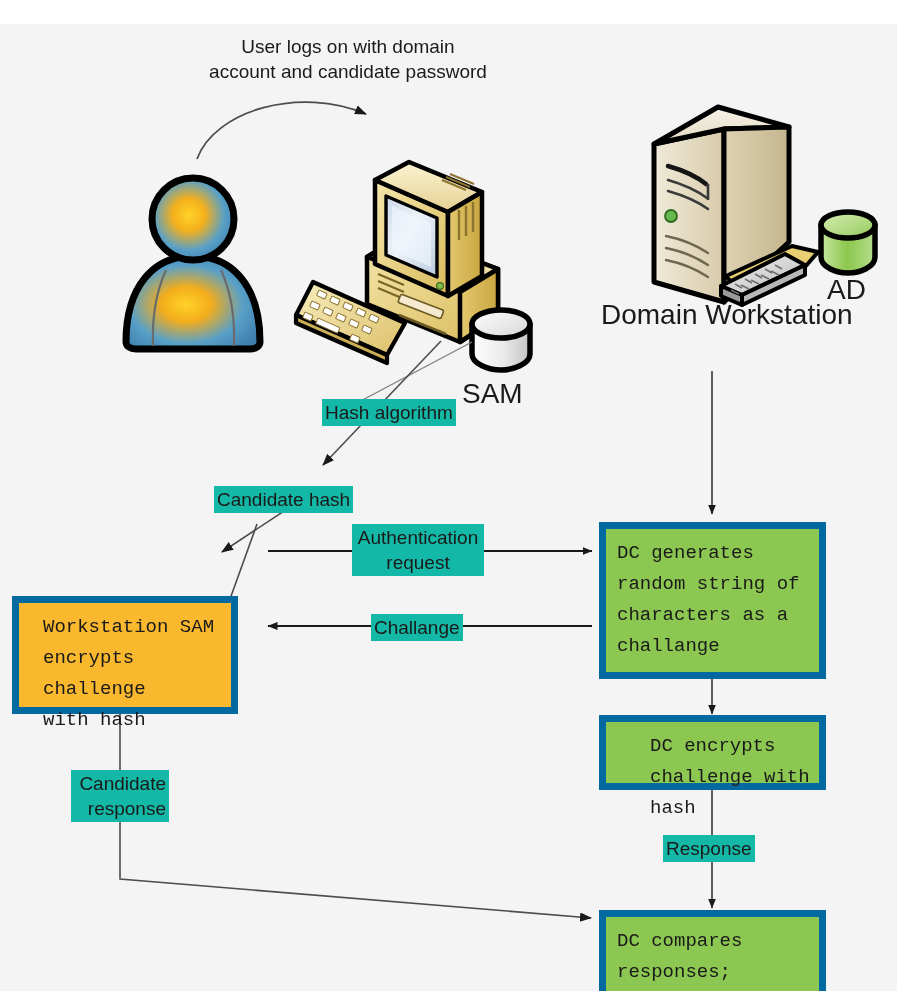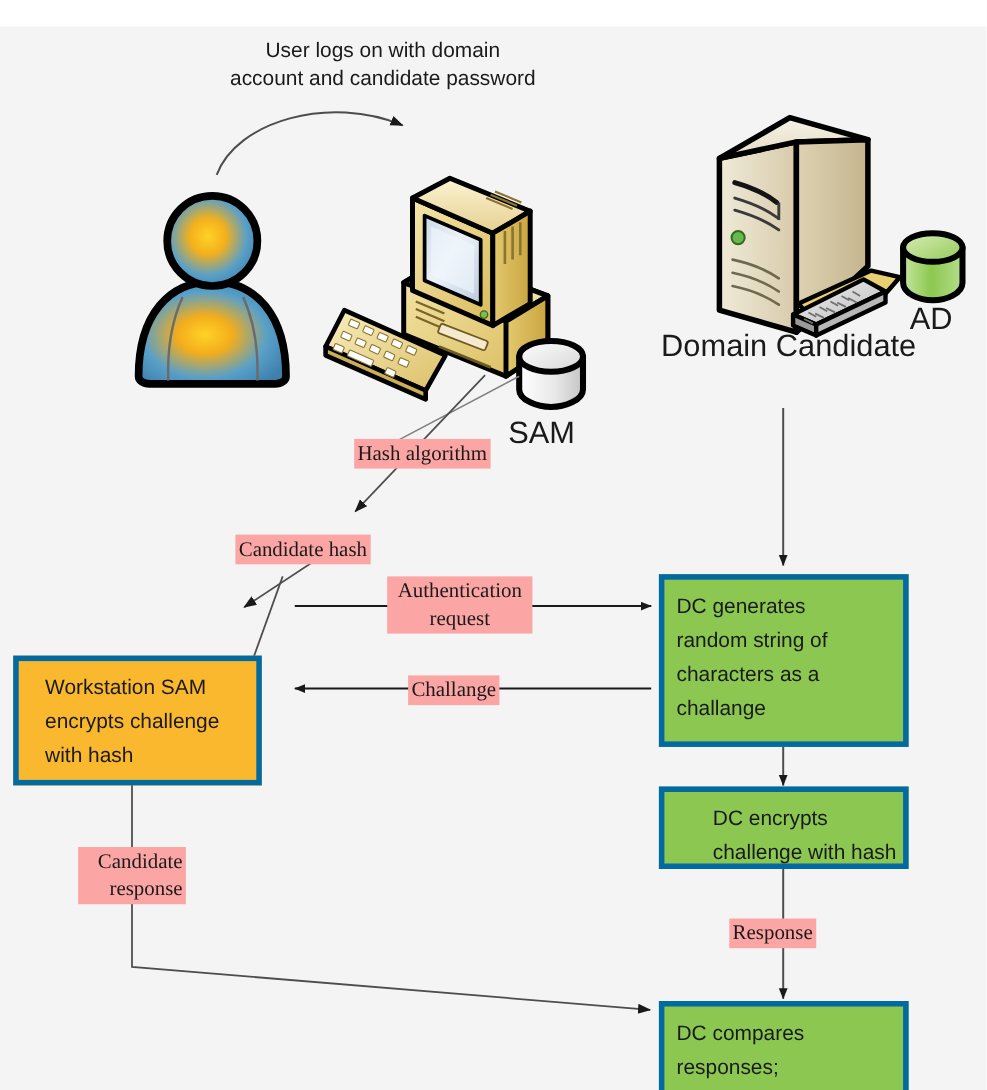--- a/index.html
+++ b/index.html
@@ -36,34 +36,34 @@
   }
   .node-label {
     position: absolute;
     font-family: "Liberation Sans", sans-serif;
     font-size: 28px;
     color: #1a1a1a;
     white-space: nowrap;
   }
   .edge-label {
     position: absolute;
-    font-family: Liberation Serif, serif;
+    font-family: Liberation Sans, sans-serif;
     font-size: 19px;
     color: #1a1a1a;
-    background: #fca5a5;
+    background: #14b8a6;
     line-height: 25px;
     text-align: center;
     padding: 1px 3px;
     white-space: pre-line;
   }
   .proc-box {
     position: absolute;
     box-sizing: border-box;
-    border: 5px solid #0369a1;
-    font-family: Liberation Sans, sans-serif;
+    border: 7px solid #0369a1;
+    font-family: Liberation Mono, monospace;
     font-size: 19px;
     color: #1a1a1a;
     line-height: 31px;
     padding: 9px 0 0 11px;
     white-space: pre-line;
   }
   .proc-green { background: #8cc751; }
   .proc-orange { background: #fab82e; padding-left: 24px; }
 </style>
 </head>
@@ -286,21 +286,21 @@
     <g>
       <path d="M120,689 L120,855 L591,894" fill="none" stroke="#4d4d4d" stroke-width="1.6" marker-end="url(#arrowThin)"></path>
     </g>
   </svg>
 
   <div class="title-text" style="left:163px; top:10px; width:370px;">User logs on with domain
 account and candidate password</div>
 
   <div class="node-label" style="left:462px; top:354px;">SAM</div>
 
-  <div class="node-label" style="left:601px; top:275px;">Domain Candidate</div>
+  <div class="node-label" style="left:601px; top:275px;">Domain Workstation</div>
 
   <div class="node-label" style="left:827px; top:250px;">AD</div>
 
   <div class="edge-label" style="left:322px; top:375px;">Hash algorithm</div>
 
   <div class="edge-label" style="left:352px; top:500px; width:126px;">Authentication
 request</div>
 
   <div class="edge-label" style="left:214px; top:462px;">Candidate hash</div>
 

